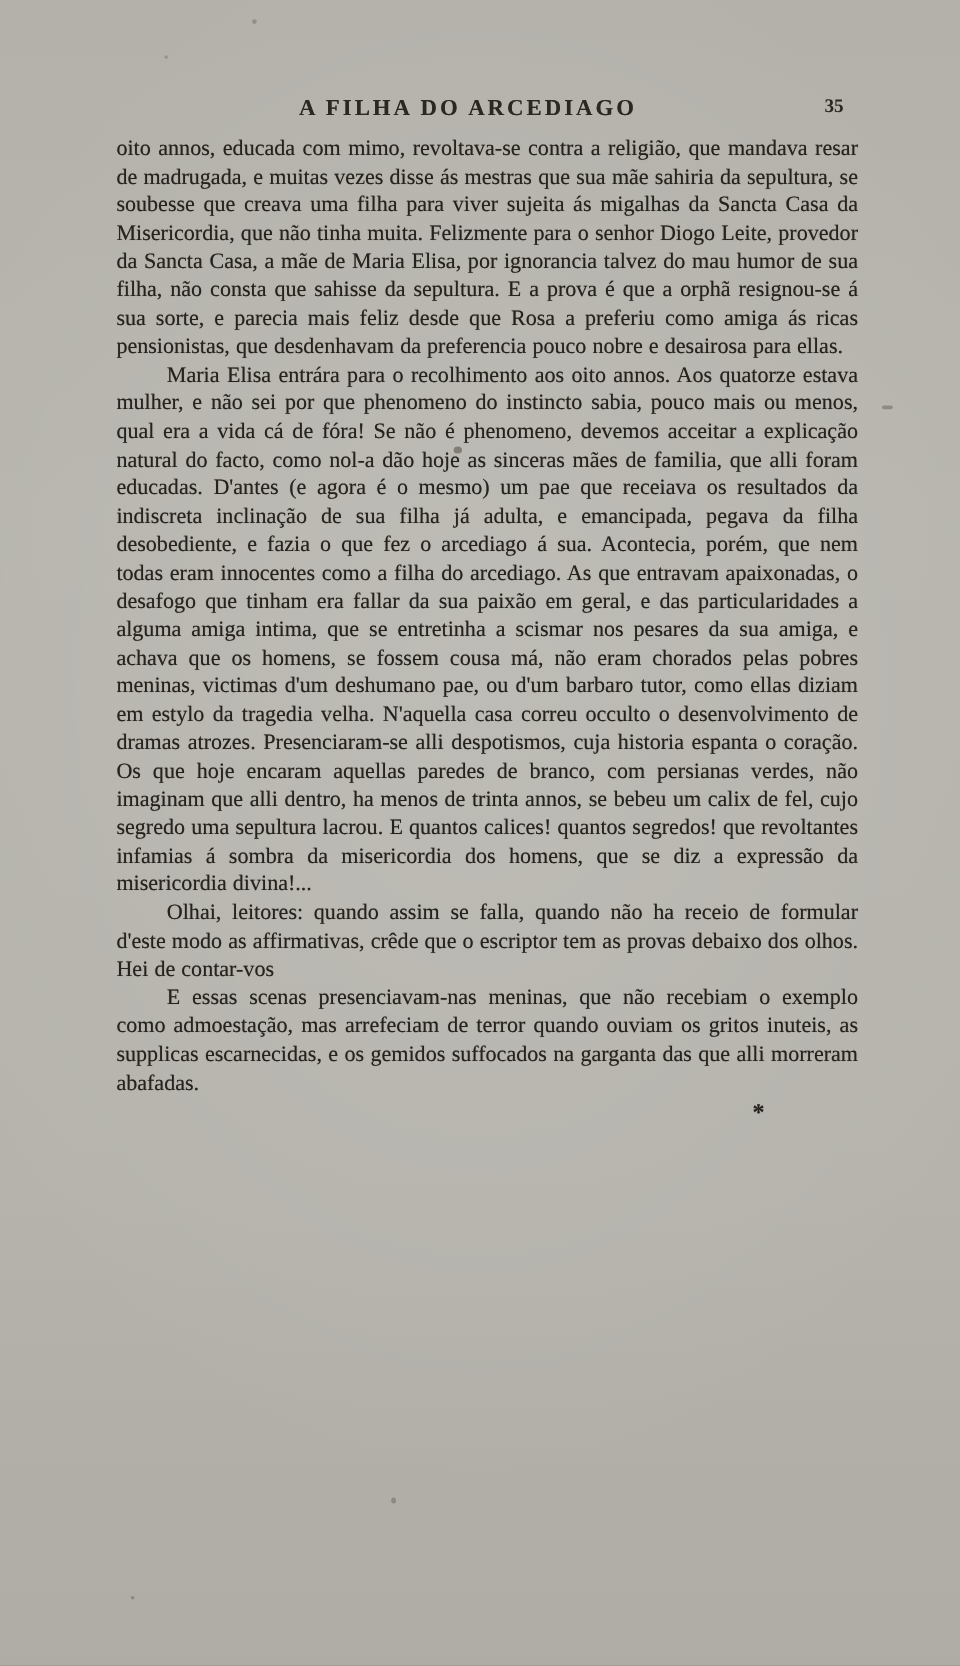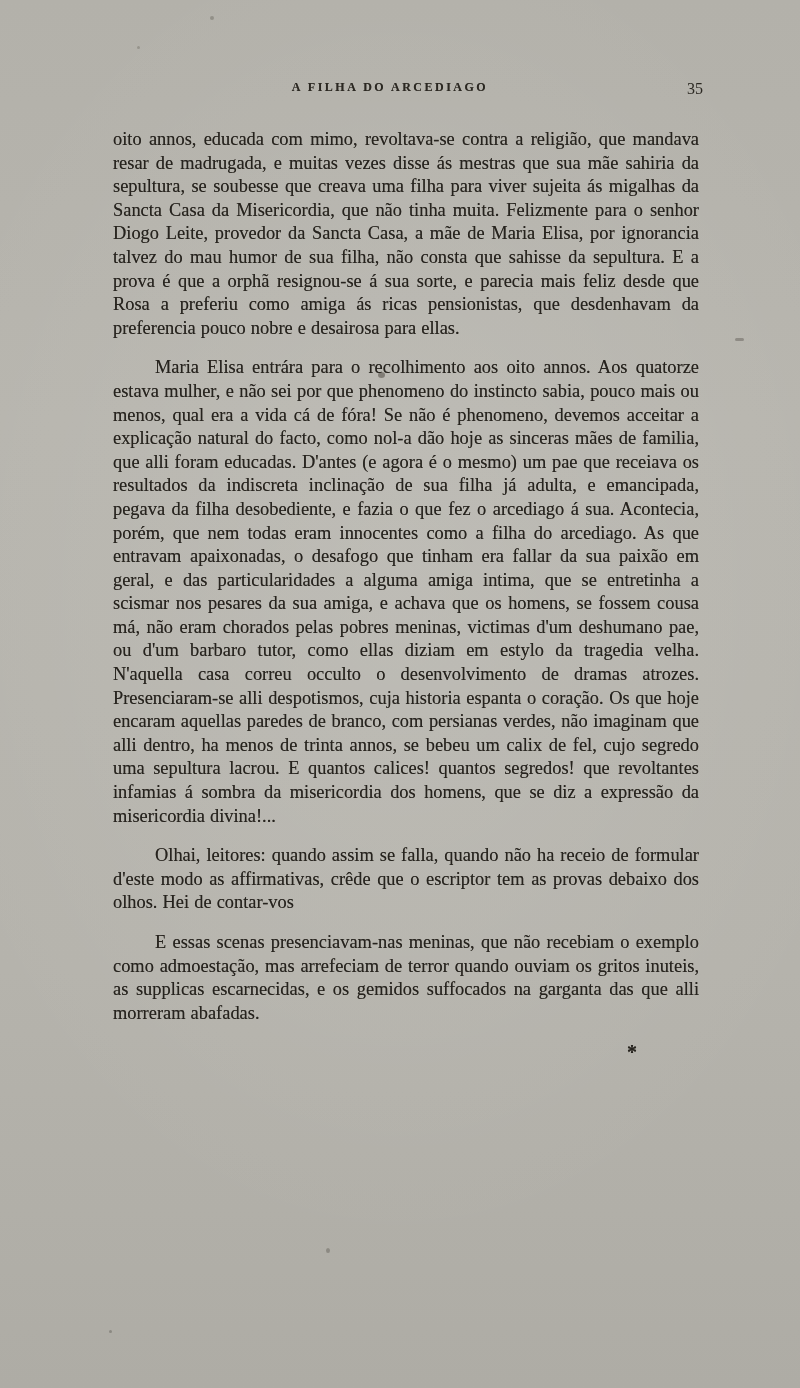--- a/index.html
+++ b/index.html
@@ -24,47 +24,47 @@
     top: 80px;
     left: 97px;
     width: 616px;
     height: 20px;
   }
   .running-title {
     position: absolute;
     left: 0;
     right: 30px;
     text-align: center;
-    font-size: 12px;
+    font-size: 19px;
     font-weight: bold;
     letter-spacing: 2.5px;
     color: #2b2822;
     text-shadow: 0 0 0.5px rgba(40,35,28,0.55);
   }
   .page-number {
     position: absolute;
     right: 10px;
     top: 0;
     font-size: 16px;
-    font-weight: normal;
+    font-weight: bold;
     color: #2b2822;
   }
   .body-text {
     position: absolute;
     top: 112px;
     left: 97px;
     width: 618px;
     text-align: justify;
     font-size: 18.4px;
     line-height: 23.6px;
     text-shadow: 0 0 0.6px rgba(38,33,26,0.55);
     word-spacing: 0.5px;
   }
   .body-text p {
-    margin: 16px;
+    margin: 0;
     text-indent: 42px;
   }
   .body-text p.continuation {
     text-indent: 0;
   }
   .footer-mark {
     margin-top: 2px;
     text-align: right;
     padding-right: 78px;
     font-size: 20px;

